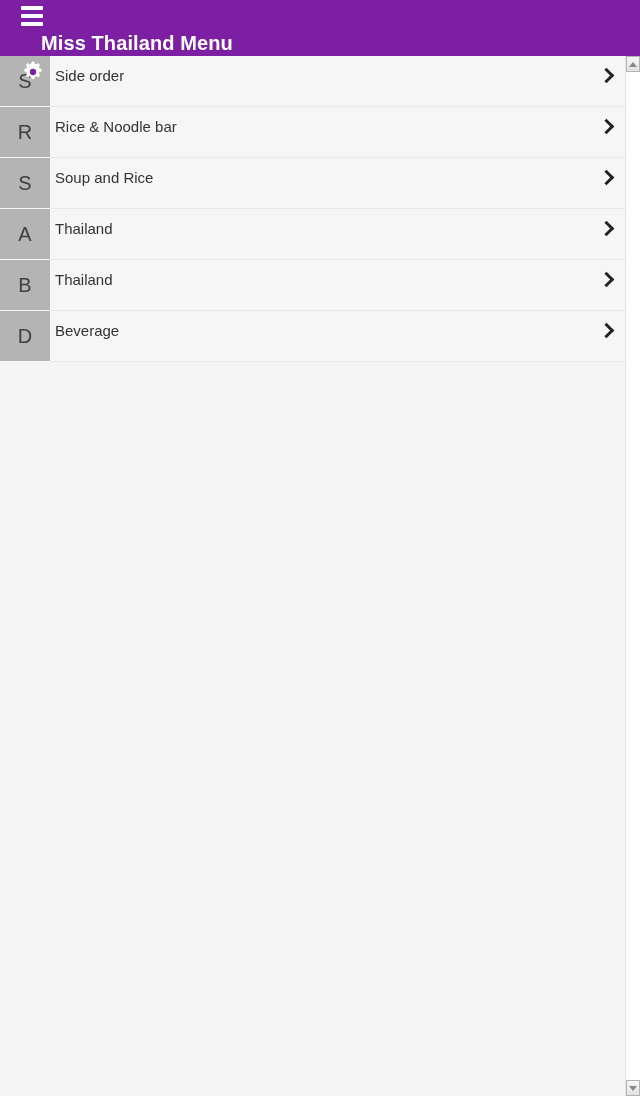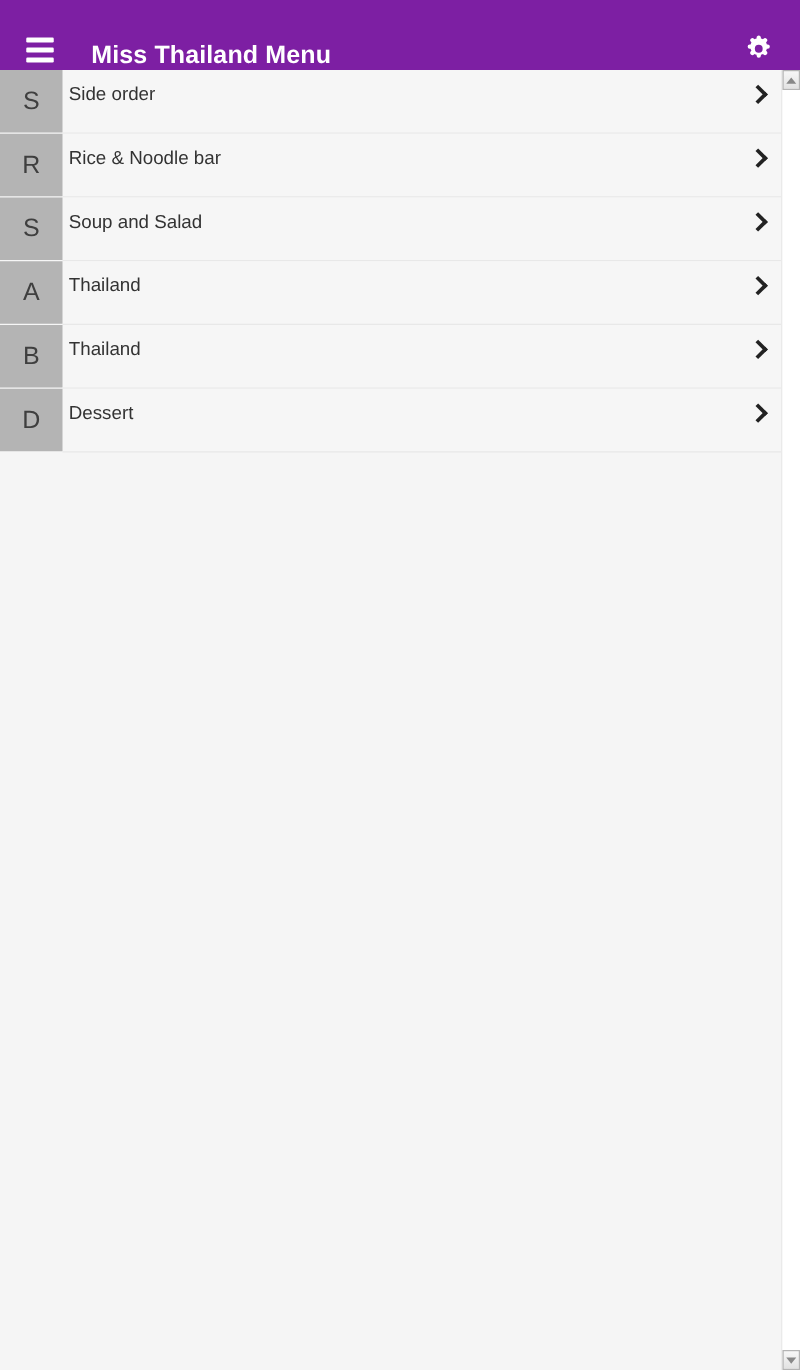--- a/index.html
+++ b/index.html
@@ -25,24 +25,25 @@
 
   
   .appbar {
     position: absolute;
     top: 0;
     left: 0;
     width: 640px;
     height: 56px;
     background: #7d1fa3;
     display: flex;
-    align-items: flex-end;
+    align-items: flex-start;
     box-sizing: border-box;
     padding: 0 14px 0 16px;
     z-index: 5;
+    flex-direction: column;
   }
   .menu-btn {
     width: 32px;
     height: 32px;
     display: flex;
     flex-direction: column;
     justify-content: center;
     align-items: center;
     gap: 4px;
     cursor: pointer;
@@ -232,21 +233,21 @@
       <div class="avatar">R</div>
       <div class="row-body">
         <div class="row-label">Rice &amp; Noodle bar</div>
         <div class="chevron"></div>
       </div>
     </div>
 
     <div class="list-row">
       <div class="avatar">S</div>
       <div class="row-body">
-        <div class="row-label">Soup and Salad</div>
+        <div class="row-label">Soup and Rice</div>
         <div class="chevron"></div>
       </div>
     </div>
 
     <div class="list-row">
       <div class="avatar">A</div>
       <div class="row-body">
         <div class="row-label">Thailand</div>
         <div class="chevron"></div>
       </div>
@@ -256,21 +257,21 @@
       <div class="avatar">B</div>
       <div class="row-body">
         <div class="row-label">Thailand</div>
         <div class="chevron"></div>
       </div>
     </div>
 
     <div class="list-row">
       <div class="avatar">D</div>
       <div class="row-body">
-        <div class="row-label">Dessert</div>
+        <div class="row-label">Beverage</div>
         <div class="chevron"></div>
       </div>
     </div>
 
   </div>
 
   <div class="scrollbar">
     <div class="sb-btn up">
       <div class="sb-arrow up"></div>
     </div>

